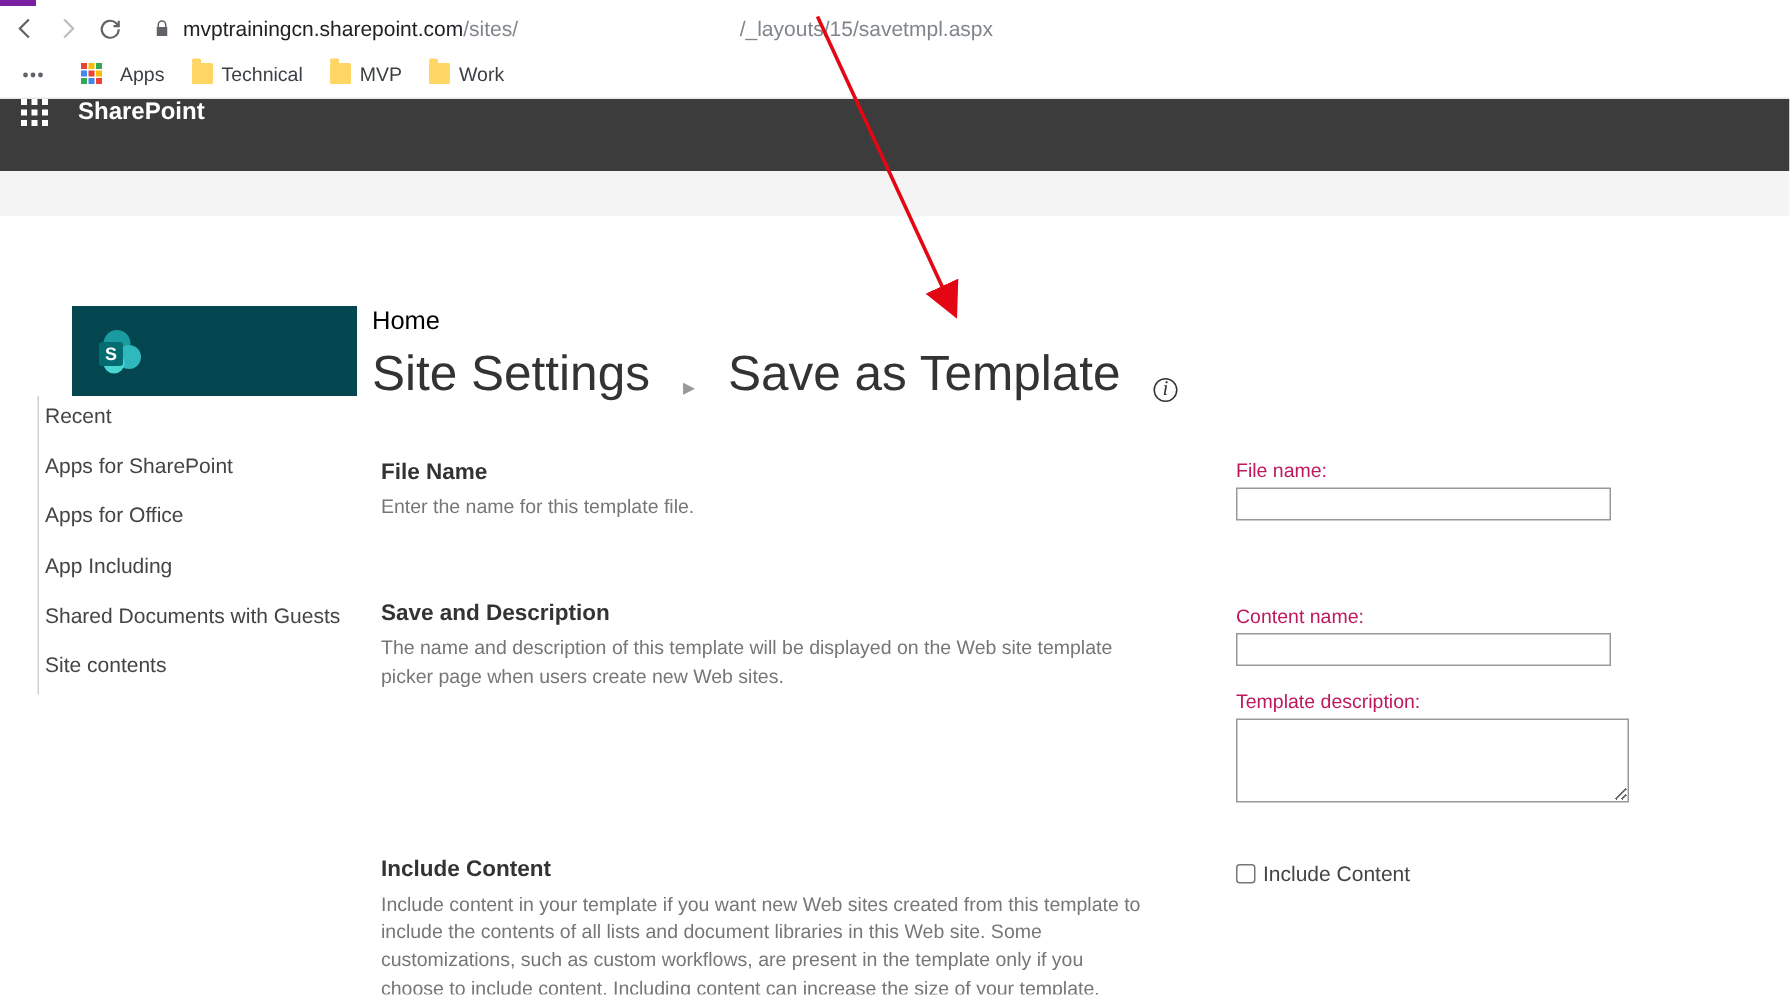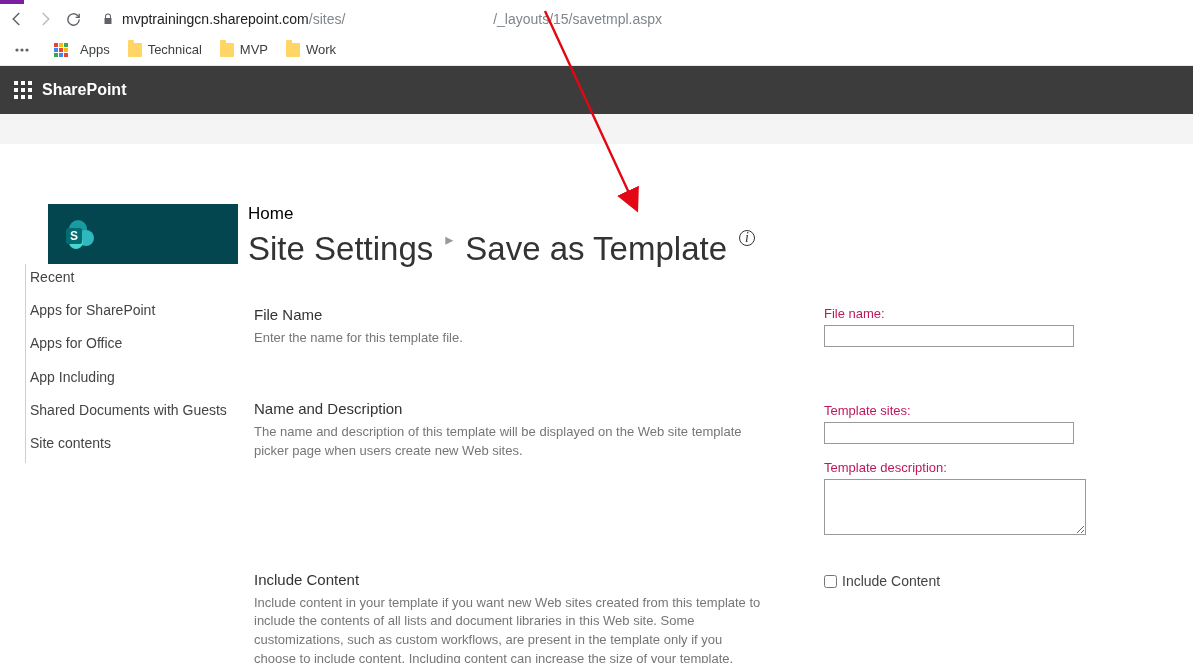--- a/index.html
+++ b/index.html
@@ -9,47 +9,47 @@
  .addr-bar{display:flex;align-items:center;height:30px;padding:0 8px;gap:10px;font-size:14px;color:#5f6368}
  .addr-bar .nav-btn{width:18px;height:18px;display:flex;align-items:center;justify-content:center;color:#5f6368}
  .addr-bar .nav-btn.disabled{color:#bdbdbd}
  .addr-bar .url-area{flex:1;display:flex;align-items:center;gap:8px;padding-left:10px}
  .addr-bar .url-text{color:#202124;font-size:14px;white-space:nowrap}
  .addr-bar .url-gray{color:#80868b}
  .lock-ico{width:12px;height:12px}
  .bm-bar{display:flex;align-items:center;height:32px;padding:0 14px;gap:18px;font-size:13px;color:#3c4043;border-bottom:1px solid #e8e8e8}
  .bm-bar .ext-dots{width:16px;height:16px;display:inline-block;margin-right:6px}
  .apps-ico{width:14px;height:14px;display:inline-block;margin-right:6px;vertical-align:middle}
- .bm-item{display:flex;align-items:flex-end;gap:6px}
+ .bm-item{display:flex;align-items:flex-start;gap:6px}
  .bm-folder{width:14px;height:14px;background:#ffd566;border-radius:1px;position:relative}
  .bm-folder::before{content:"";position:absolute;top:-3px;left:0;width:6px;height:3px;background:#ffd566;border-radius:1px 1px 0 0}
  
- .suite{height:48px;background:#3c3c3c;display:flex;align-items:center;padding:0 14px;color:#fff;gap:10px;margin-top:0}
+ .suite{height:48px;background:#3c3c3c;display:flex;align-items:flex-start;padding:0 14px;color:#fff;gap:20px;margin-top:0}
  .waffle{width:18px;height:18px;display:grid;grid-template-columns:repeat(3,4px);grid-template-rows:repeat(3,4px);gap:3px}
  .waffle span{background:#fff;width:4px;height:4px}
  .suite-name{font-size:16px;font-weight:600}
  
  .page{display:flex;padding:30px 0 0 48px}
  .logo-col{width:200px}
  .logo-tile{width:190px;height:60px;background:#03464f;display:flex;align-items:center;padding-left:14px;gap:10px;margin-top:30px}
  .sp-logo{width:36px;height:36px;position:relative}
  .sp-logo svg{width:36px;height:36px}
  .content-col{flex:1;padding-top:30px}
  .home-link{color:#000000;font-size:17px}
- .title-row{display:flex;align-items:flex-start;gap:12px;margin-top:6px}
+ .title-row{display:flex;align-items:flex-end;gap:22px;margin-top:6px}
  .title-row .t1{font-size:33px;font-weight:300;color:#333}
  .title-row .chev{color:#999;font-size:16px}
  .title-row .info{font-size:14px;border:1.4px solid #333;border-radius:50%;width:16px;height:16px;display:flex;align-items:center;justify-content:center;font-family:Georgia,serif;font-style:italic}
  .lnav-wrap{position:absolute;left:25px;top:264px;width:205px;border-left:1.5px solid #cfcfcf;padding-left:4px}
  .lnav-wrap a{display:block;color:#444;font-size:14px;text-decoration:none;padding:4px 0;margin-bottom:7px;line-height:1.3}
  .form-area{display:flex;gap:60px;margin-left:6px}
  .form-left{width:510px}
  .form-right{width:290px}
  .section{margin-bottom:40px}
- .sec-h{font-size:15px;color:#333;font-weight:400;margin-bottom:6px}
+ .sec-h{font-size:15px;color:#333;font-weight:700;margin-bottom:6px}
  .sec-p{font-size:13px;color:#767676;line-height:1.45}
  .fr-label{font-size:13px;color:#be185d;margin-bottom:4px}
  .fr-input{width:250px;height:22px;border:1px solid #999;font-size:13px;padding:1px 4px}
  .fr-ta{width:262px;height:56px;border:1px solid #999;resize:both;font-size:13px;padding:2px 4px;font-family:inherit}
  .fr-block{margin-bottom:16px}
  .chk-row{display:flex;align-items:center;gap:5px;font-size:14px;color:#444}
  .chk{width:13px;height:13px}
  
  .arrow-svg{position:absolute;left:540px;top:6px;width:120px;height:220px;pointer-events:none}
 </style>
@@ -165,37 +165,37 @@
       <span class="info">i</span>
     </div>
 
     <div class="form-area" style="margin-top:38px">
       <div class="form-left">
         <div class="section">
           <div class="sec-h">File Name</div>
           <div class="sec-p">Enter the name for this template file.</div>
         </div>
         <div class="section" style="margin-top:52px">
-          <div class="sec-h">Name and Description</div>
+          <div class="sec-h">Save and Description</div>
           <div class="sec-p">The name and description of this template will be displayed on the Web site template picker page when users create new Web sites.</div>
         </div>
         <div class="section" style="margin-top:110px">
           <div class="sec-h">Include Content</div>
           <div class="sec-p">Include content in your template if you want new Web sites created from this template to include the contents of all lists and document libraries in this Web site. Some customizations, such as custom workflows, are present in the template only if you choose to include content. Including content can increase the size of your template.</div>
 
         </div>
       </div>
 
       <div class="form-right">
         <div class="fr-block">
           <div class="fr-label">File name:</div>
           <input class="fr-input" type="text" style="">
         </div>
         <div class="fr-block" style="margin-top:56px">
-          <div class="fr-label">Template sites:</div>
+          <div class="fr-label">Content name:</div>
           <input class="fr-input" type="text" style="">
         </div>
         <div class="fr-block">
           <div class="fr-label">Template description:</div>
           <textarea class="fr-ta" style=""></textarea>
         </div>
         <div class="chk-row" style="margin-top:34px">
           <input type="checkbox" class="chk" style="">
           <span>Include Content</span>
         </div>

